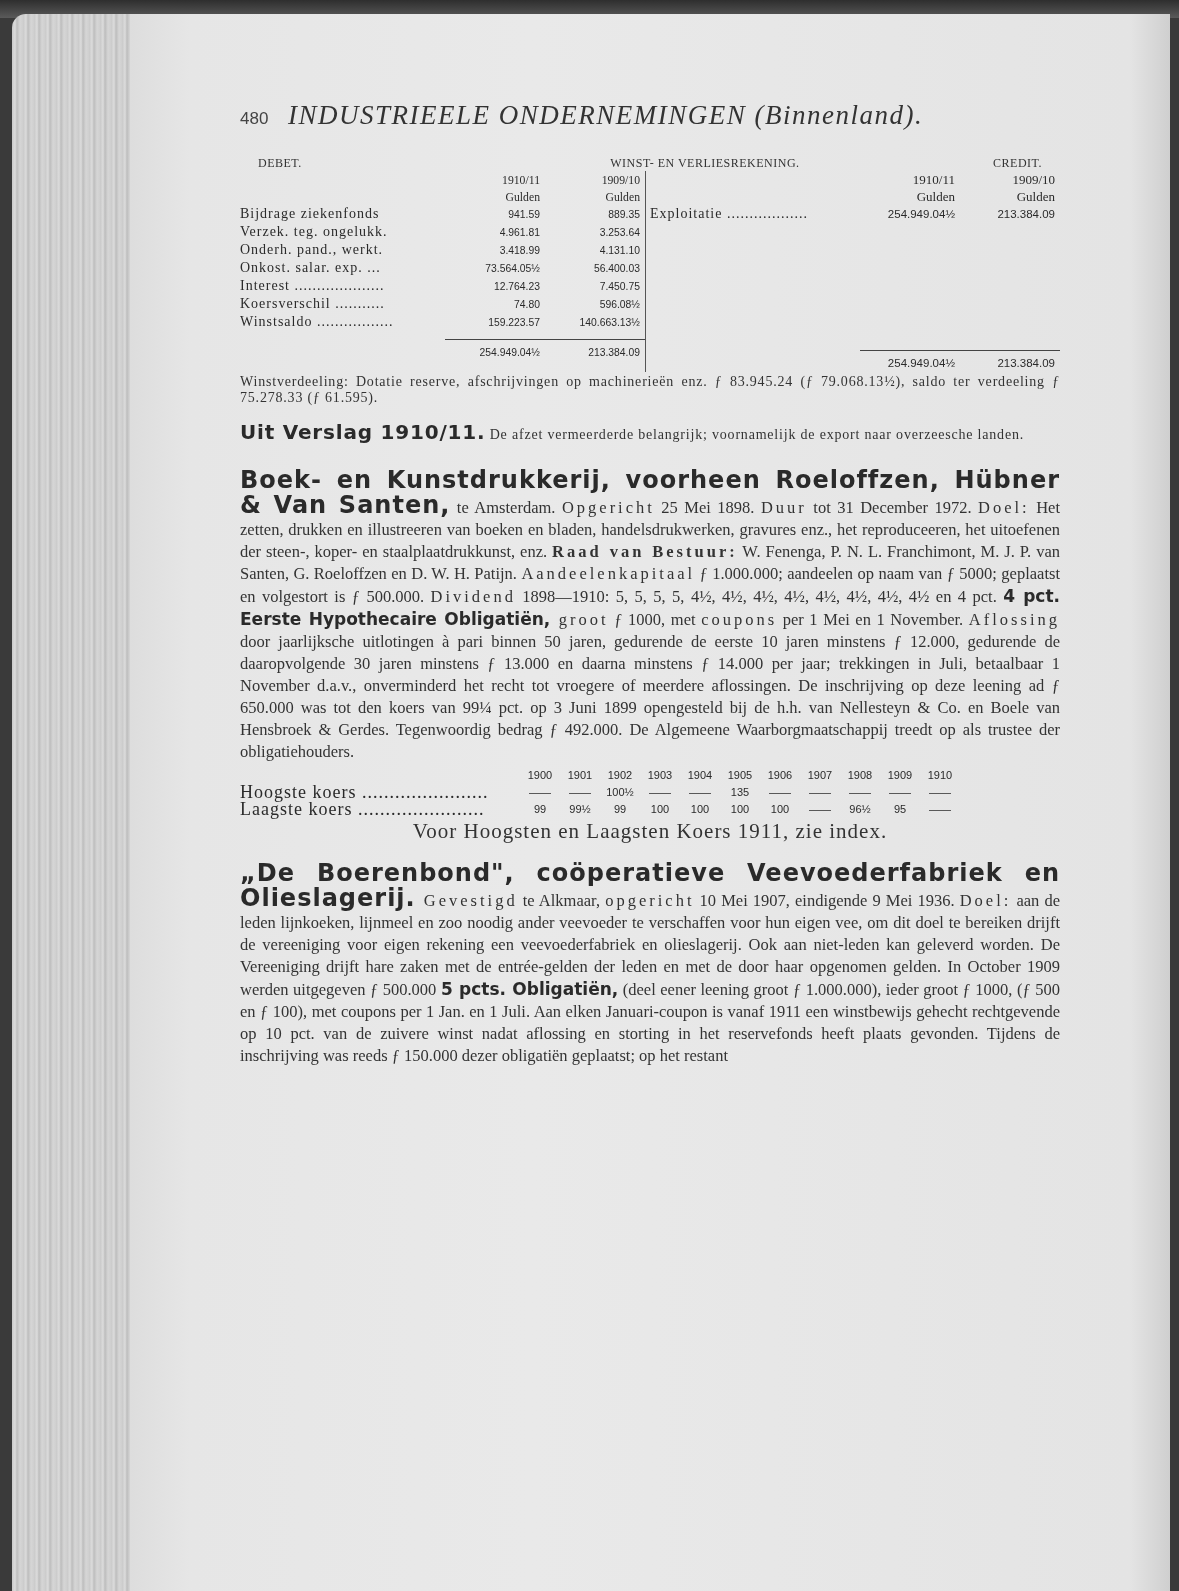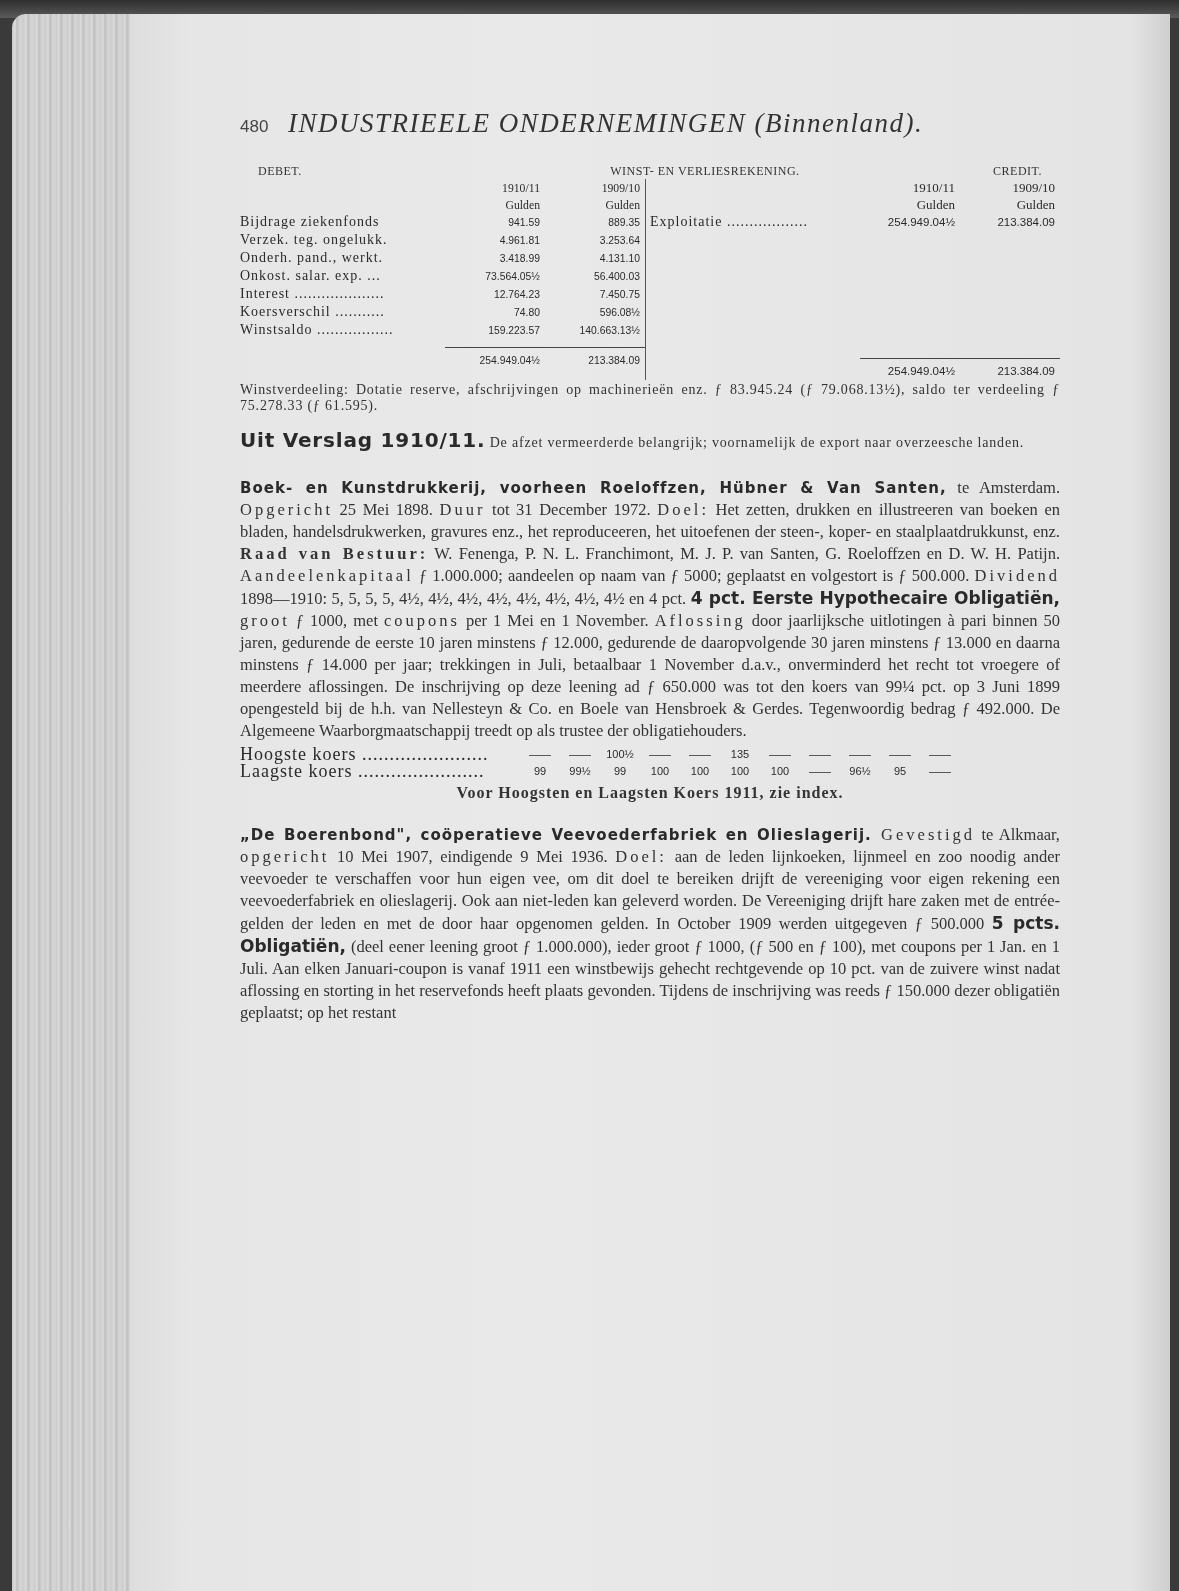--- a/index.html
+++ b/index.html
@@ -17,21 +17,21 @@
   .page-edges {
     position: absolute; left: 12px; top: 14px; width: 125px; height: 1577px;
     background: repeating-linear-gradient(90deg, #c9c9c9 0px, #dcdcdc 3px, #bdbdbd 5px, #d6d6d6 8px, #cfcfcf 11px);
     border-top-left-radius: 14px;
   }
   .page {
     position: absolute; left: 130px; top: 14px; width: 1040px; height: 1577px;
     background: linear-gradient(90deg, #dddddd 0px, #e6e6e6 60px, #e9e9e9 400px, #e4e4e4 1000px, #cfcfcf 1040px);
   }
   .content {
-    position: absolute; left: 240px; top: 108px; width: 820px;
+    position: absolute; left: 240px; top: 100px; width: 820px;
   }
   .running-head {
     display: flex; align-items: baseline; height: 36px;
   }
   .page-num {
     font-family: "Liberation Sans", sans-serif; font-size: 17px; color: #444; width: 48px;
   }
   .running-title {
     font-family: "Liberation Serif", serif; font-style: italic; font-size: 27px; letter-spacing: 1.5px; color: #333;
   }
@@ -53,26 +53,26 @@
   .rrow { display: flex; align-items: baseline; white-space: nowrap; }
   .rrow .lbl { width: 205px; letter-spacing: 1px; }
   .rrow .v1 { width: 100px; text-align: right; font-family: "Liberation Sans", sans-serif; font-size: 11.5px; }
   .rrow .v2 { width: 100px; text-align: right; font-family: "Liberation Sans", sans-serif; font-size: 11.5px; }
   .sumline { border-top: 1px solid #444; margin: 8px 0 4px auto; width: 200px; }
   .para { font-family: "Liberation Serif", serif; font-size: 16.5px; line-height: 22px; text-align: justify; color: #333; }
   .small-para { font-size: 14px; line-height: 16px; letter-spacing: 0.8px; }
   .bold-sans { font-family: "DejaVu Sans", sans-serif; font-weight: bold; color: #2a2a2a; }
   .spaced { letter-spacing: 3px; }
   .section { margin-top: 22px; }
-  .entry-title { font-size: 15px; letter-spacing: 1px; }
+  .entry-title { font-size: 24px; letter-spacing: 1px; }
   .koers { font-family: "Liberation Serif", serif; font-size: 13px; line-height: 17px; margin-top: 4px; }
   .koers .krow { display: flex; white-space: nowrap; }
   .koers .klbl { width: 280px; letter-spacing: 1px; font-size: 18px; }
   .koers .kcell { width: 40px; text-align: center; font-family: "Liberation Sans", sans-serif; font-size: 11px; }
-  .center-note { text-align: center; font-size: 16px; letter-spacing: 1px; margin-top: 2px; font-weight: bold; }
+  .center-note { text-align: center; font-size: 21px; letter-spacing: 1px; margin-top: 2px; }
 </style>
 </head>
 <body>
 
 <div class="book-top"></div>
 <div class="page-edges"></div>
 <div class="page"></div>
 
 <div class="content">
   <div class="running-head">
@@ -170,20 +170,34 @@
 
   <div class="para small-para section" style="margin-top:18px">
     <span class="bold-sans" style="font-size:20px">Uit Verslag 1910/11.</span><span> De afzet vermeerderde belangrijk; voornamelijk de export naar overzeesche landen.</span>
   </div>
 
   <div class="para section" style="margin-top:26px">
     <span class="bold-sans entry-title">Boek- en Kunstdrukkerij, voorheen Roeloffzen, Hübner &amp; Van Santen,</span><span> te Amsterdam. </span><span class="spaced">Opgericht</span><span> 25 Mei 1898. </span><span class="spaced">Duur</span><span> tot 31 December 1972. </span><span class="spaced">Doel:</span><span> Het zetten, drukken en illustreeren van boeken en bladen, handelsdrukwerken, gravures enz., het reproduceeren, het uitoefenen der steen-, koper- en staalplaatdrukkunst, enz. </span><span class="spaced" style="font-weight:bold">Raad van Bestuur:</span><span> W. Fenenga, P. N. L. Franchimont, M. J. P. van Santen, G. Roeloffzen en D. W. H. Patijn. </span><span class="spaced">Aandeelenkapitaal</span><span> ƒ 1.000.000; aandeelen op naam van ƒ 5000; geplaatst en volgestort is ƒ 500.000. </span><span class="spaced">Dividend</span><span> 1898—1910: 5, 5, 5, 5, 4½, 4½, 4½, 4½, 4½, 4½, 4½, 4½ en 4 pct. </span><span class="bold-sans" style="font-size:17px">4 pct. Eerste Hypothecaire Obligatiën,</span><span class="spaced"> groot</span><span> ƒ 1000, met </span><span class="spaced">coupons</span><span> per 1 Mei en 1 November. </span><span class="spaced">Aflossing</span><span> door jaarlijksche uitlotingen à pari binnen 50 jaren, gedurende de eerste 10 jaren minstens ƒ 12.000, gedurende de daaropvolgende 30 jaren minstens ƒ 13.000 en daarna minstens ƒ 14.000 per jaar; trekkingen in Juli, betaalbaar 1 November d.a.v., onverminderd het recht tot vroegere of meerdere aflossingen. De inschrijving op deze leening ad ƒ 650.000 was tot den koers van 99¼ pct. op 3 Juni 1899 opengesteld bij de h.h. van Nellesteyn &amp; Co. en Boele van Hensbroek &amp; Gerdes. Tegenwoordig bedrag ƒ 492.000. De Algemeene Waarborgmaatschappij treedt op als trustee der obligatiehouders.</span>
   </div>
 
   <div class="koers">
+    <div class="krow">
+      <span class="klbl"></span>
+      <span class="kcell">1900</span>
+        <span class="kcell">1901</span>
+        <span class="kcell">1902</span>
+        <span class="kcell">1903</span>
+        <span class="kcell">1904</span>
+        <span class="kcell">1905</span>
+        <span class="kcell">1906</span>
+        <span class="kcell">1907</span>
+        <span class="kcell">1908</span>
+        <span class="kcell">1909</span>
+        <span class="kcell">1910</span>
+    </div>
     <div class="krow">
       <span class="klbl">Hoogste koers .......................</span>
       <span class="kcell">——</span>
         <span class="kcell">——</span>
         <span class="kcell">100½</span>
         <span class="kcell">——</span>
         <span class="kcell">——</span>
         <span class="kcell">135</span>
         <span class="kcell">——</span>
         <span class="kcell">——</span>

